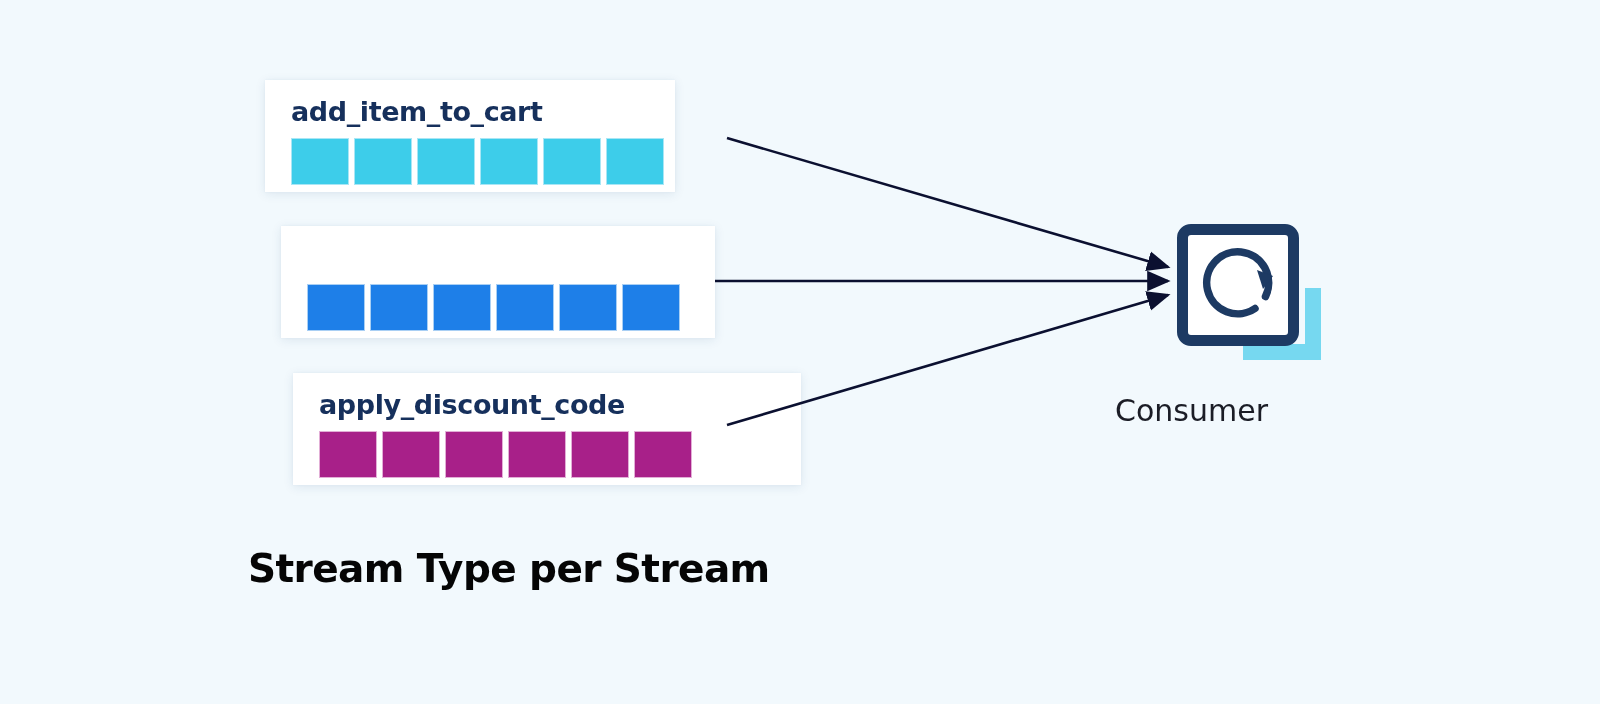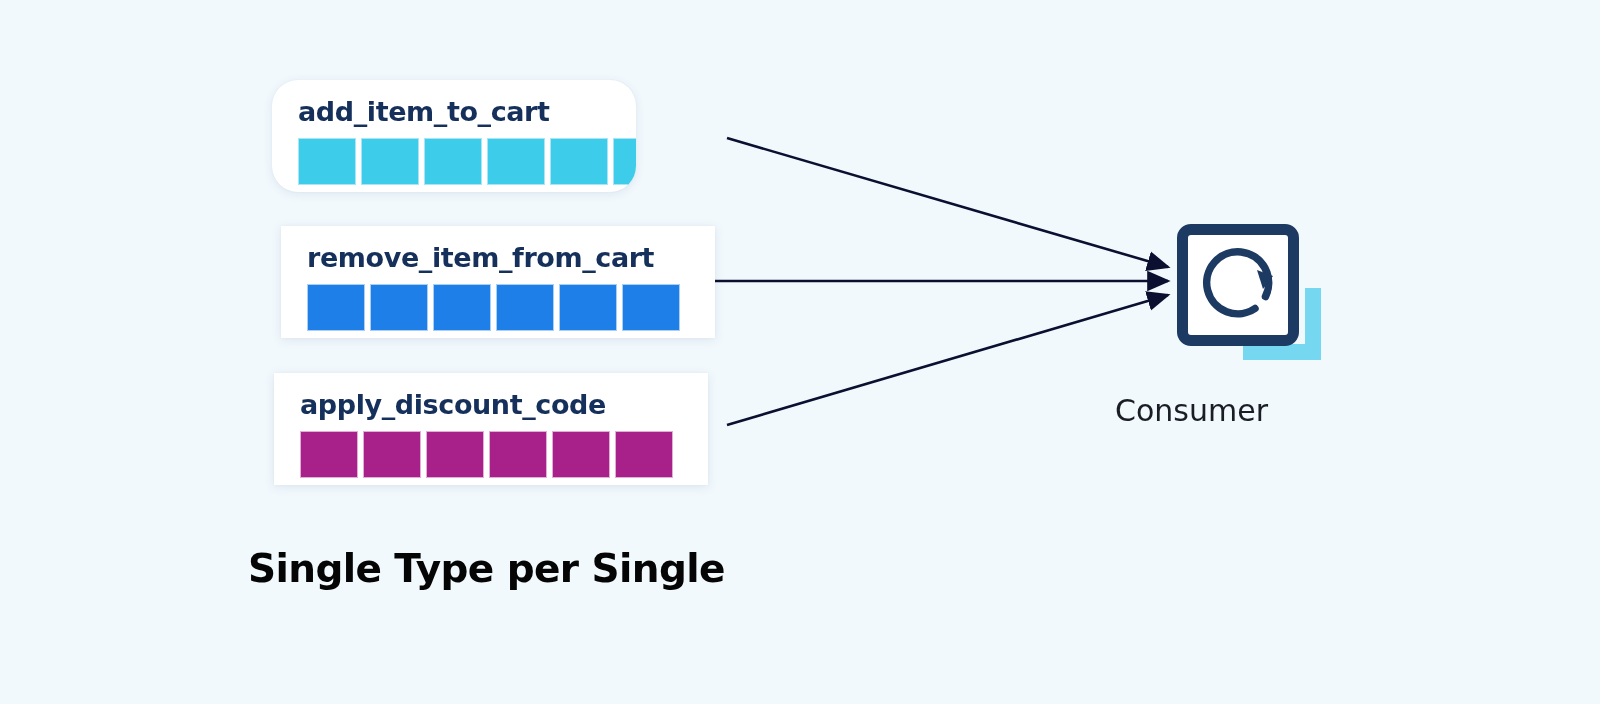--- a/index.html
+++ b/index.html
@@ -46,25 +46,25 @@
     display: flex;
     gap: 5px;
   }
   .segment {
     width: 58px;
     height: 47px;
     flex: none;
   }
 
   
-  #card-add-item-to-cart { left: 272px; top: 80px; width: 364px; height: 112px; border-radius: 26px; }
+  #card-add-item-to-cart { left: 265px; top: 80px; width: 410px; height: 112px; }
   
   #card-remove-item-from-cart { left: 281px; top: 226px; width: 434px; height: 112px; }
   
-  #card-apply-discount-code { left: 274px; top: 373px; width: 434px; height: 112px; }
+  #card-apply-discount-code { left: 293px; top: 373px; width: 508px; height: 112px; }
 
   
   #arrows {
     position: absolute;
     left: 0; top: 0;
     width: 1600px;
     height: 704px;
     pointer-events: none;
   }
 
@@ -138,21 +138,20 @@
       <div class="segment" style="background: rgb(61, 205, 234); border: 1.5px solid rgb(168, 230, 245); box-sizing: border-box;"></div>
       <div class="segment" style="background: rgb(61, 205, 234); border: 1.5px solid rgb(168, 230, 245); box-sizing: border-box;"></div>
       <div class="segment" style="background: rgb(61, 205, 234); border: 1.5px solid rgb(168, 230, 245); box-sizing: border-box;"></div>
       <div class="segment" style="background: rgb(61, 205, 234); border: 1.5px solid rgb(168, 230, 245); box-sizing: border-box;"></div>
       <div class="segment" style="background: rgb(61, 205, 234); border: 1.5px solid rgb(168, 230, 245); box-sizing: border-box;"></div>
       <div class="segment" style="background: rgb(61, 205, 234); border: 1.5px solid rgb(168, 230, 245); box-sizing: border-box;"></div>
     </div>
   </div>
 
   <div class="stream-card" id="card-remove-item-from-cart">
-    <div class="card-title">remove_item_from_cart</div>
     <div class="segments">
       <div class="segment" style="background: rgb(30, 127, 232); border: 1.5px solid rgb(169, 207, 244); box-sizing: border-box;"></div>
       <div class="segment" style="background: rgb(30, 127, 232); border: 1.5px solid rgb(169, 207, 244); box-sizing: border-box;"></div>
       <div class="segment" style="background: rgb(30, 127, 232); border: 1.5px solid rgb(169, 207, 244); box-sizing: border-box;"></div>
       <div class="segment" style="background: rgb(30, 127, 232); border: 1.5px solid rgb(169, 207, 244); box-sizing: border-box;"></div>
       <div class="segment" style="background: rgb(30, 127, 232); border: 1.5px solid rgb(169, 207, 244); box-sizing: border-box;"></div>
       <div class="segment" style="background: rgb(30, 127, 232); border: 1.5px solid rgb(169, 207, 244); box-sizing: border-box;"></div>
     </div>
   </div>
 
@@ -190,15 +189,15 @@
     <div id="consumer-box"></div>
 
     <svg id="consumer-refresh-icon" viewBox="0 0 122 122">
       <path d="M 88.5 72.5 A 31 31 0 1 0 78 84.5" fill="none" stroke="#1D3A63" stroke-width="7.5" stroke-linecap="round"></path>
       <path d="M 80 46 L 96 52 L 86 65 Z" fill="#1D3A63"></path>
     </svg>
 
     <div id="consumer-label">Consumer</div>
   </div>
 
-  <div id="caption">Single Type per Single</div>
+  <div id="caption">Stream Type per Stream</div>
 
 </div>
 
 </body></html>

